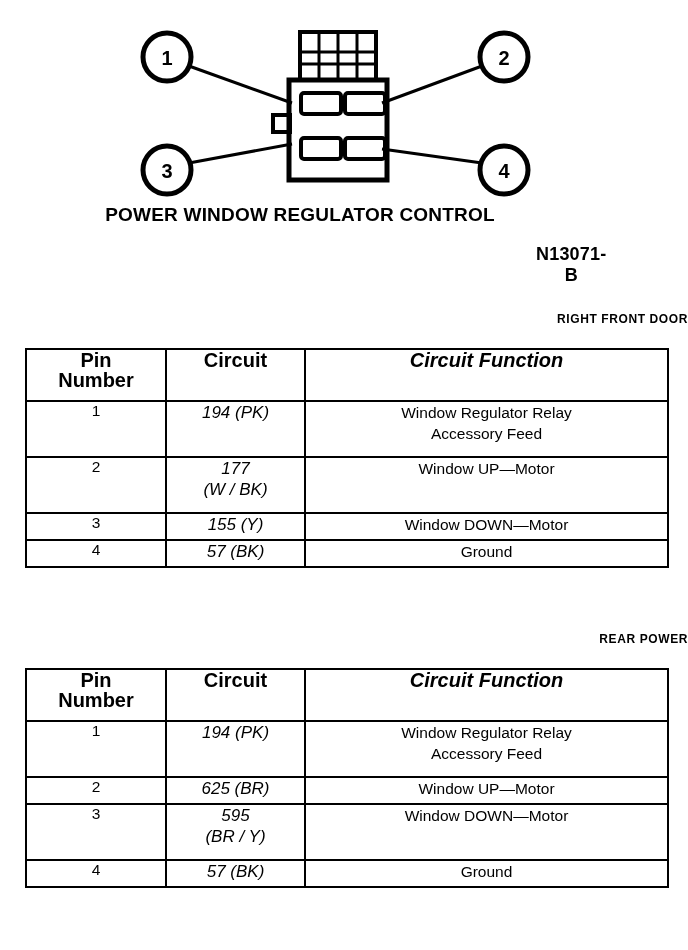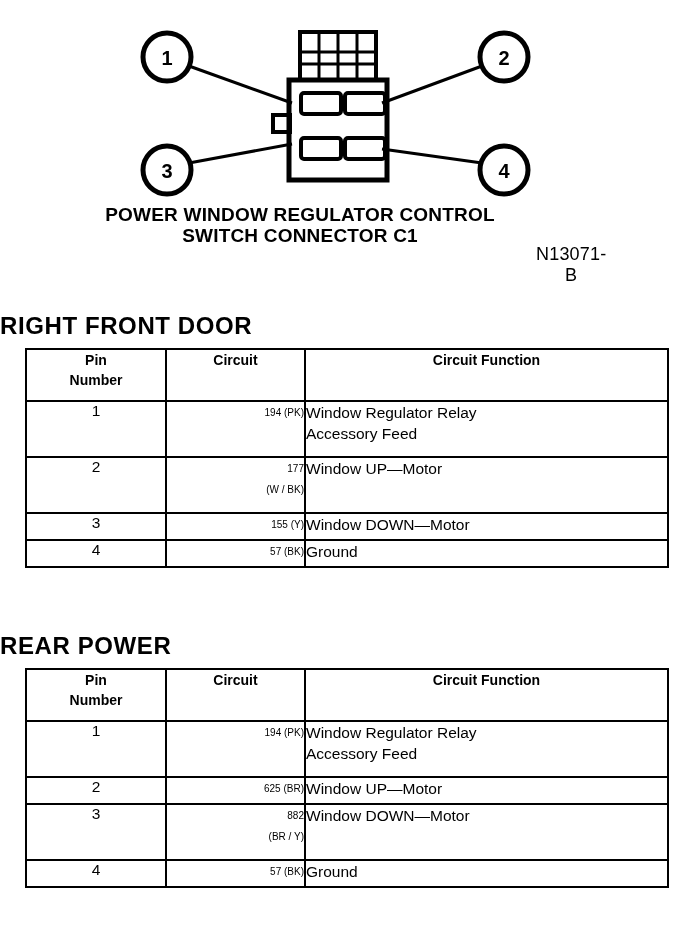--- a/index.html
+++ b/index.html
@@ -38,32 +38,32 @@
     font-weight: bold;
     font-size: 19px;
     letter-spacing: 0.2px;
     line-height: 21px;
     white-space: nowrap;
   }
   .ref-code {
     position: absolute;
     left: 536px;
     top: 40px;
-    font-weight: normal;
+    font-weight: bold;
     font-size: 18px;
     letter-spacing: 0.2px;
   }
 
   
   .section-heading {
     position: absolute;
     width: 688px;
-    text-align: left;
-    font-weight: bold;
-    font-size: 24px;
+    text-align: right;
+    font-weight: bold;
+    font-size: 12px;
     letter-spacing: 0.6px;
   }
   #heading-rf { top: 312px; }
   #heading-rd { top: 632px; }
 
   
   .pin-table {
     position: absolute;
     left: 25px;
     width: 636px;
@@ -75,44 +75,45 @@
   #table-rear-doors  { top: 668px; }
 
   .pin-table td, .pin-table th {
     border: 2px solid #000;
     padding: 0;
     vertical-align: top;
   }
 
   .col-pin      { width: 138px; }
   .col-circuit  { width: 137px; }
-  .col-function { width: 361px; }
+  .col-function { width: 361px; font-style: italic; }
 
   .hdr {
     font-weight: bold;
-    font-size: 14px;
+    font-size: 20px;
     line-height: 20px;
     padding: 7px 2px 8px 2px;
     vertical-align: middle;
   }
   .hdr .l2 { display: block; }
 
   .cell-pin {
     text-align: center;
     font-size: 15.5px;
     padding: 9px 2px 0 2px;
   }
   .cell-circuit {
-    text-align: right;
-    font-size: 10px;
+    text-align: center;
+    font-size: 17px;
     line-height: 21px;
     padding: 9px 2px 0 2px;
+    font-style: italic;
   }
   .cell-func {
-    text-align: left;
+    text-align: center;
     font-size: 15.5px;
     line-height: 21px;
     padding: 9px 0 0 9px;
   }
   .h-tall   { height: 56px; }
   .h-short  { height: 27px; }
   .h-hdr    { height: 50px; }
 </style>
 </head>
 <body>
@@ -159,21 +160,20 @@
       <text x="167" y="65">1</text>
       <text x="504" y="65">2</text>
       <text x="167" y="178">3</text>
       <text x="504" y="178">4</text>
     </g>
   </svg>
 </div>
 
 <div class="caption-block">
   <div class="caption-line">POWER WINDOW REGULATOR CONTROL</div>
-  <div class="caption-line">SWITCH CONNECTOR C1</div>
   <div class="ref-code">N13071-B</div>
 </div>
 
 <div class="section-heading" id="heading-rf">RIGHT FRONT DOOR</div>
 
 <table class="pin-table" id="table-right-front">
   <thead>
     <tr>
       <th class="hdr col-pin h-hdr">
         <span>Pin</span>
@@ -254,21 +254,21 @@
       <td class="cell-circuit">
         <div>625 (BR)</div>
       </td>
       <td class="cell-func">
         <div>Window UP—Motor</div>
       </td>
     </tr>
     <tr class="h-tall">
       <td class="cell-pin">3</td>
       <td class="cell-circuit">
-        <div>882</div>
+        <div>595</div>
         <div>(BR / Y)</div>
       </td>
       <td class="cell-func">
         <div>Window DOWN—Motor</div>
       </td>
     </tr>
     <tr class="h-short">
       <td class="cell-pin">4</td>
       <td class="cell-circuit">
         <div>57 (BK)</div>

